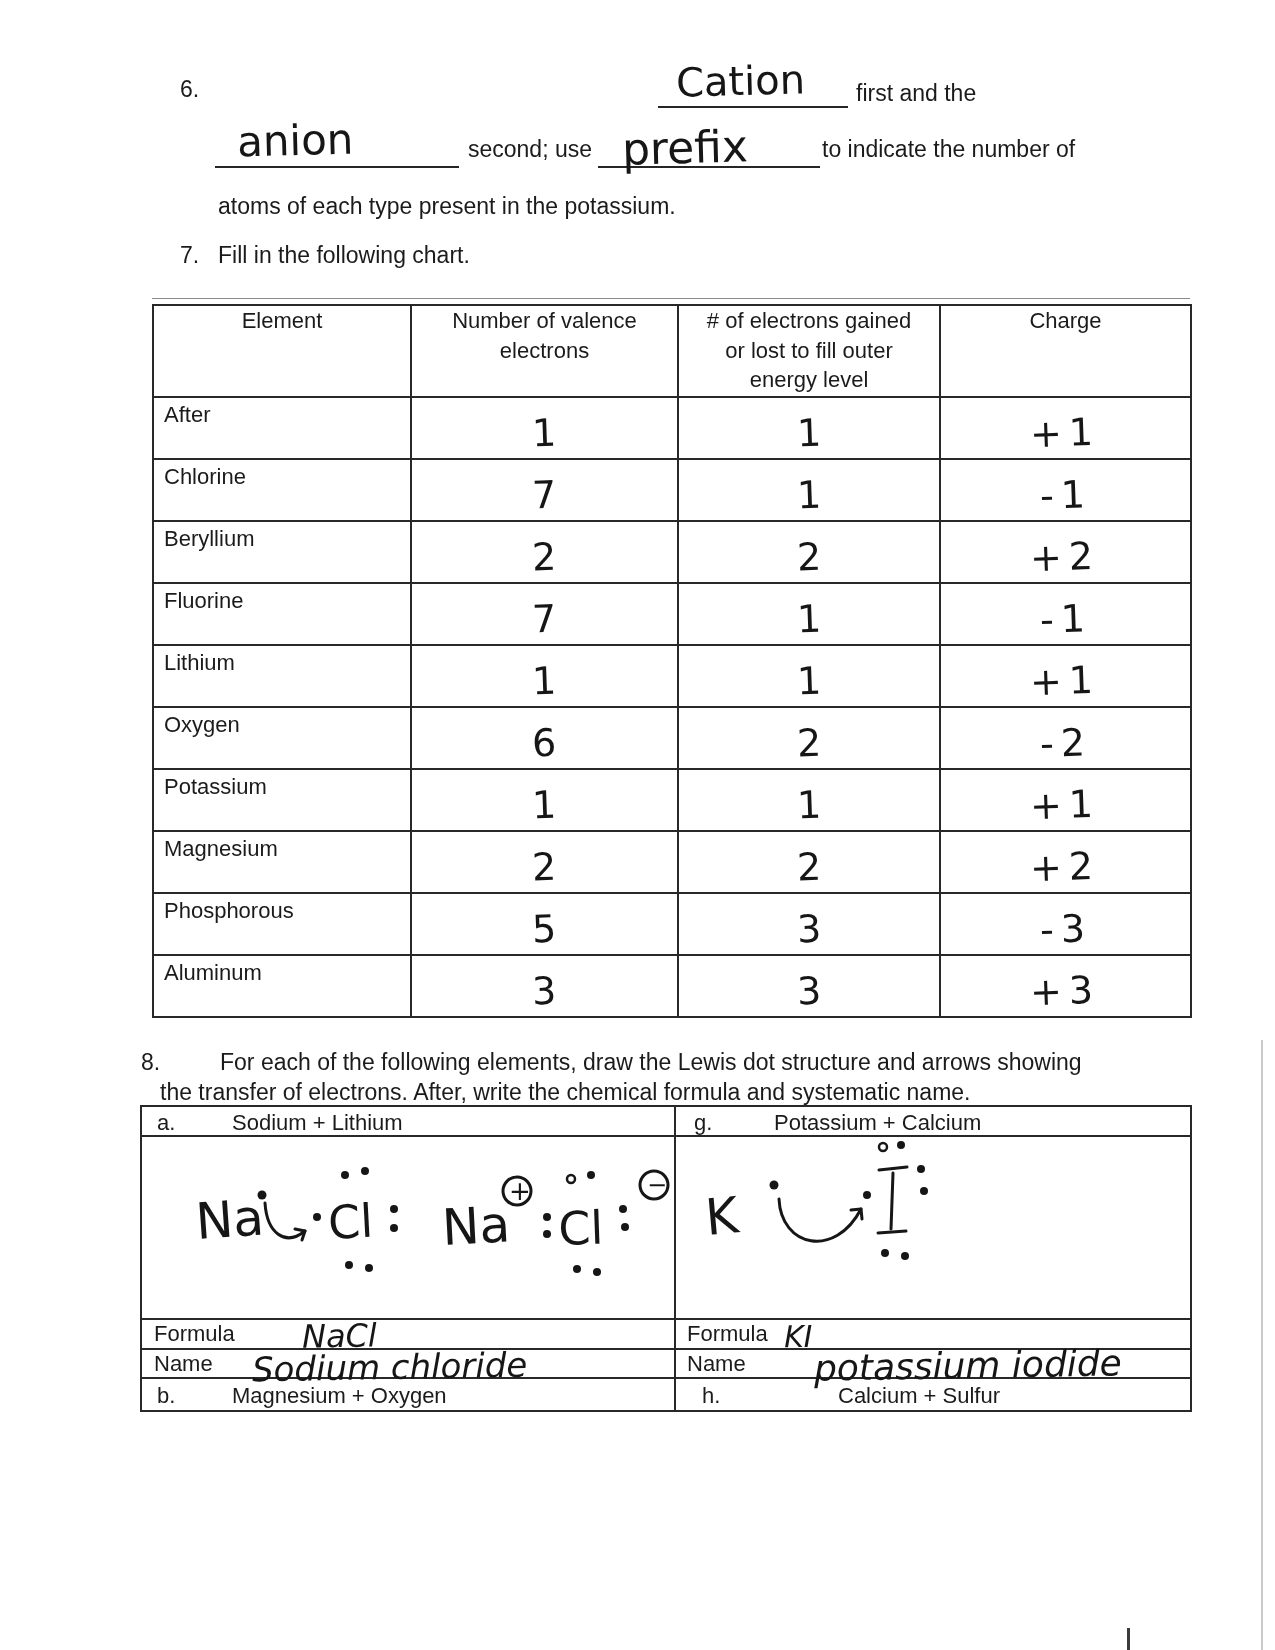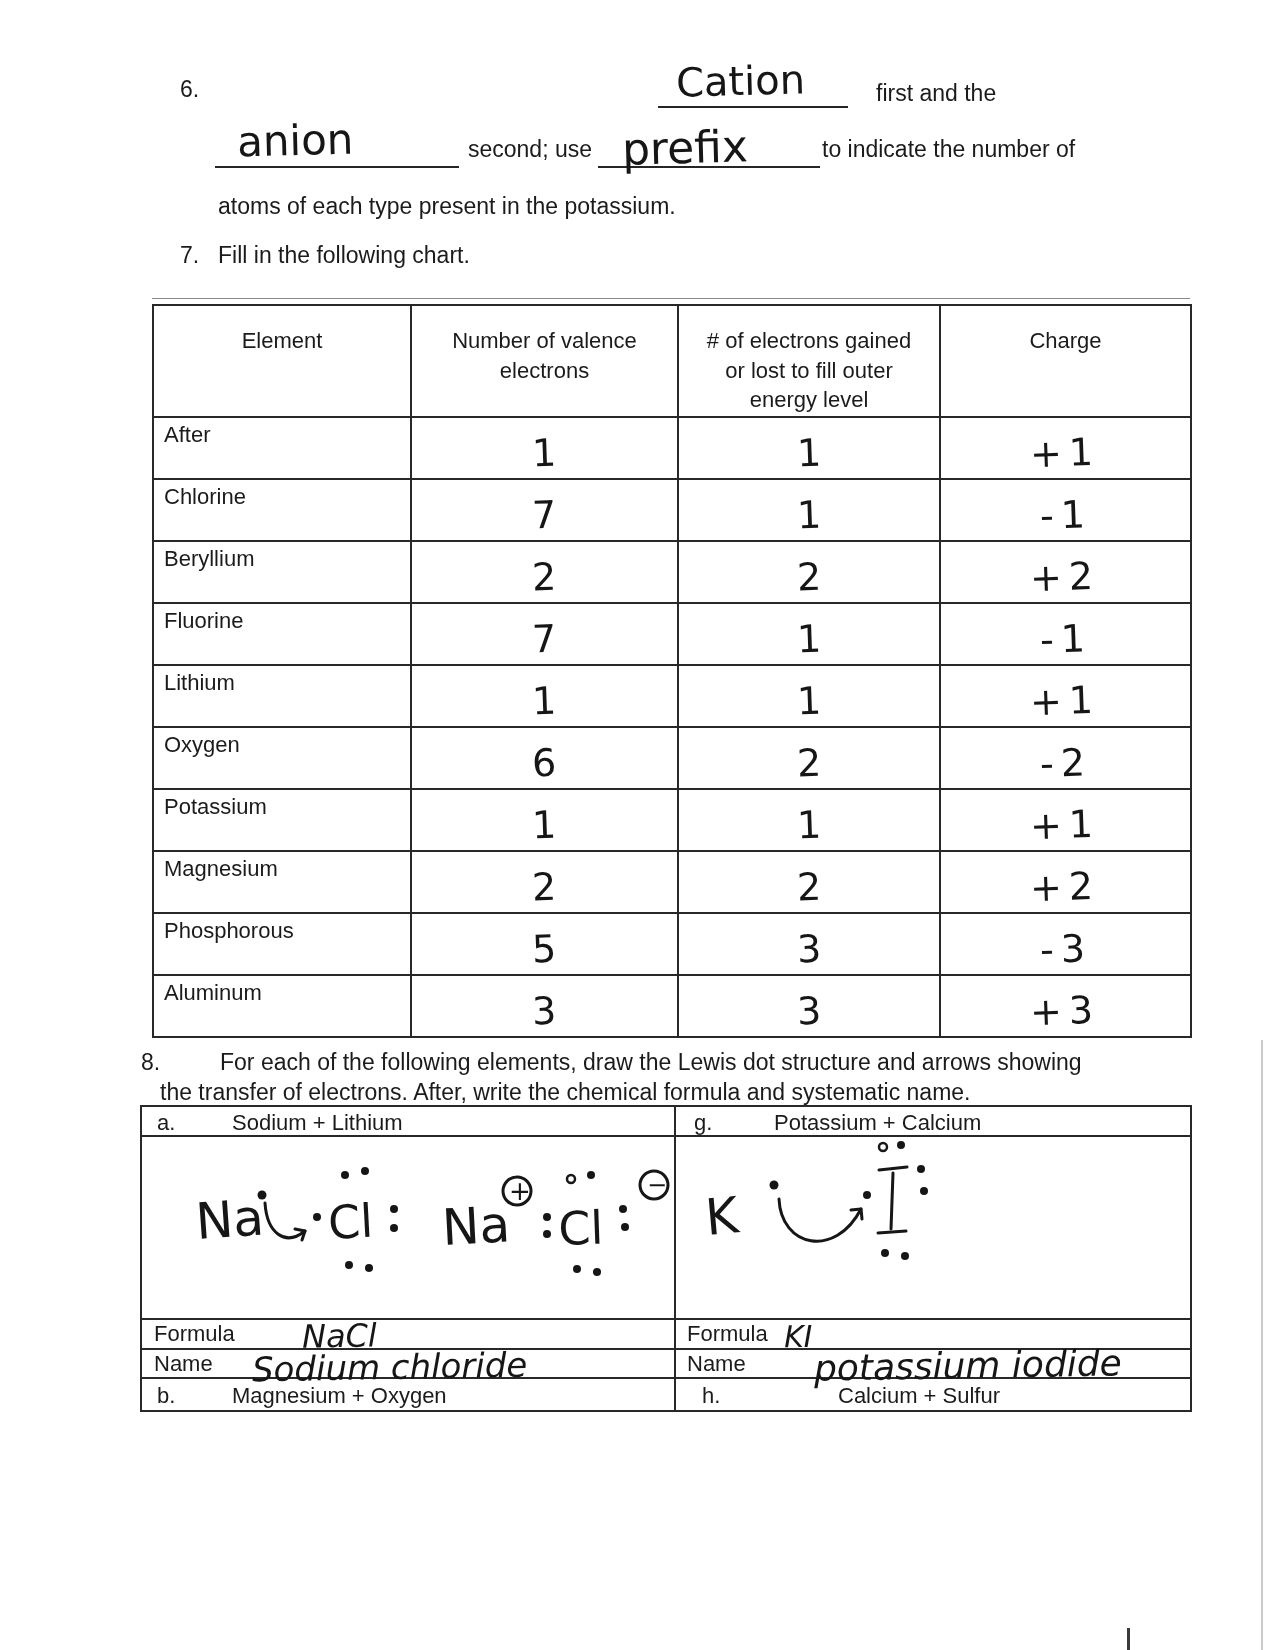--- a/index.html
+++ b/index.html
@@ -22,21 +22,21 @@
   .rule { position:absolute; background:#2a2a2a; }
 
   
   #q7-table {
     position:absolute; left:152px; top:304px;
     border-collapse:collapse; table-layout:fixed; width:1038px;
   }
   #q7-table th, #q7-table td { border:2px solid #282828; overflow:visible; }
   #q7-table th {
     height:89px; font-size:22px; font-weight:normal; vertical-align:top;
-    padding-top:20px; text-align:center; line-height:1.35;
+    padding-top:0; text-align:center; line-height:1.35;
   }
   #q7-table td.el {
     height:56px; font-size:22px; text-align:left; vertical-align:top;
     padding:4px 0 0 10px;
   }
   #q7-table td.hw {
     text-align:center; vertical-align:middle;
     font-family:"DejaVu Sans", sans-serif; font-size:38px; color:#161616;
     padding-top:10px;
   }
@@ -54,21 +54,21 @@
   .artifact { position:absolute; }
 </style>
 </head>
 <body>
 
 <div id="page">
 
   <span class="printed" style="left:180px; top:76px;">6.</span>
   <div class="blank-line" style="left:658px; top:106px; width:190px;"></div>
   <span class="hand" style="left:676px; top:58px; font-size:40px;">Cation</span>
-  <span class="printed" style="left:856px; top:80px;margin-left:20px;">first and the</span>
+  <span class="printed" style="left:856px; top:80px;">first and the</span>
 
   <div class="blank-line" style="left:215px; top:166px; width:244px;"></div>
   <span class="hand" style="left:237px; top:116px; font-size:42px;">anion</span>
   <span class="printed" style="left:468px; top:136px;">second; use</span>
   <div class="blank-line" style="left:598px; top:166px; width:222px;"></div>
   <span class="hand" style="left:622px; top:122px; font-size:44px;">prefix</span>
   <span class="printed" style="left:822px; top:136px;">to indicate the number of</span>
 
   <span class="printed" style="left:218px; top:193px;">atoms of each type present in the potassium.</span>
 

